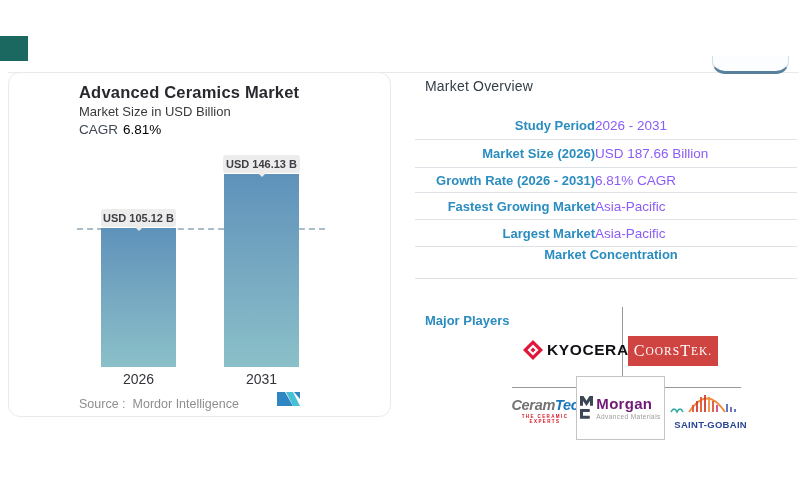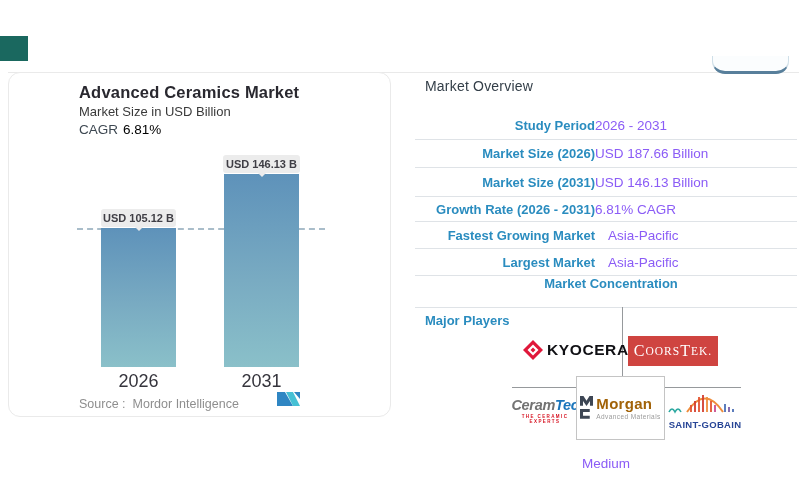--- a/index.html
+++ b/index.html
@@ -27,38 +27,38 @@
   .bar-badge {
     position:absolute; height:18px; background:#ececec; border-radius:3px;
     font-size:11px; font-weight:bold; color:#3f3e45; text-align:center; line-height:18px;
   }
   .bar-badge::after {
     content:""; position:absolute; left:50%; bottom:-4px; margin-left:-4px;
     border-left:4px solid transparent; border-right:4px solid transparent; border-top:4px solid #ececec;
   }
   .badge-1 { left:92px; width:75px; }
   .badge-2 { left:214px; width:77px; }
-  .x-label { position:absolute; top:298px; width:75px; text-align:center; font-size:18px; color:#35343c; }
+  .x-label { position:absolute; top:298px; width:75px; text-align:center; font-size:14px; color:#35343c; }
   .xl-1 { left:92px; } .xl-2 { left:215px; }
   .source-row { position:absolute; left:70px; top:324px; font-size:12.5px; color:#8e8e8e; }
   .source-row .src-val { margin-left:7px; }
   .mi-logo { position:absolute; left:268px; top:316px; }
 
   
   .pill-button {
     position:absolute; left:712px; top:56px; width:77px; height:18px;
     background:#fbfdfe; border-left:1px solid #cfdfe8; border-right:1px solid #cfdfe8;
     border-bottom:3px solid #587f9b; border-radius:0 0 13px 13px;
   }
   .overview-heading { position:absolute; left:425px; top:78px; font-size:14px; color:#333e48; letter-spacing:.2px; }
   .ov-table { position:absolute; left:415px; top:112px; width:382px; }
   .ov-row { display:flex; align-items:center; border-bottom:1px solid #dfe3e7;text-align:right; }
   .ov-row .ov-label { flex:0 0 180px; padding-left:10px; font-size:13px; font-weight:bold; color:#2a8cbf; }
   .ov-row .ov-value { font-size:13.5px; color:#8b5cf6; }
-  .h28 { height:28px; } .h25 { height:25px; } .h27 { height:27px;gap:13px; } .h29 { height:29px; } .h32 { height:32px;flex-direction:column; }
+  .h28 { height:28px; } .h25 { height:25px; } .h27 { height:27px; } .h29 { height:29px; } .h32 { height:32px;flex-direction:column; }
   .major-players-label { position:absolute; left:425px; top:313px; font-size:13px; font-weight:bold; color:#2a8cbf; }
 
   .grid-vline { position:absolute; left:622px; top:307px; width:1px; height:80px; background:#96999c; }
   .grid-hline1 { position:absolute; left:512px; top:387px; width:64px; height:1px; background:#96999c; }
   .grid-hline2 { position:absolute; left:665px; top:387px; width:76px; height:1px; background:#96999c; }
 
   .kyocera { position:absolute; left:523px; top:340px; display:flex; align-items:center; }
   .kyocera-text { margin-left:4px; font-size:15.5px; font-weight:bold; color:#101014; letter-spacing:.6px; }
   .coorstek {
     position:absolute; left:628px; top:336px; width:90px; height:30px; background:#cf4440;
@@ -69,23 +69,23 @@
   .ceramtec { position:absolute; left:511px; top:397px; width:68px; text-align:center; }
   .ceramtec .ct-main { font-size:14.5px; font-weight:bold; font-style:italic; letter-spacing:-.3px; }
   .ceramtec .ct-red { color:#737373; } .ceramtec .ct-blue { color:#1b75bb; }
   .ceramtec .ct-tag { margin-top:1px; font-size:4.5px; color:#d6101f; letter-spacing:1.4px; font-weight:bold; }
   .morgan {
     position:absolute; left:576px; top:376px; width:89px; height:64px; background:#fff;
     border:1.5px solid #c4c4c4; display:flex; align-items:center; justify-content:center;
   }
   .morgan-inner { display:flex; align-items:center; }
   .morgan-textcol { margin-left:3px; }
-  .morgan-word { font-size:15px; font-weight:bold; color:#a16207; letter-spacing:.3px; line-height:15px; }
+  .morgan-word { font-size:15px; font-weight:bold; color:#701a75; letter-spacing:.3px; line-height:15px; }
   .morgan-sub { font-size:6.5px; color:#9a9a9a; letter-spacing:.4px; margin-top:2px; }
-  .saintgobain { position:absolute; left:663px; top:393px; width:84px; text-align:center; }
+  .saintgobain { position:absolute; left:663px; top:393px; width:84px; text-align:right; }
   .sg-text { font-size:9.5px; font-weight:bold; color:#274596; letter-spacing:.3px; margin-top:0px; }
 </style>
 </head>
 <body>
 
 <div class="page">
 
   <div class="corner-accent"></div>
   <div class="top-rule"></div>
 
@@ -123,24 +123,20 @@
   <div class="overview-heading">Market Overview</div>
 
   <div class="ov-table">
     <div class="ov-row h28">
       <span class="ov-label">Study Period</span>
       <span class="ov-value">2026 - 2031</span>
     </div>
     <div class="ov-row h28">
       <span class="ov-label">Market Size (2026)</span>
       <span class="ov-value">USD 187.66 Billion</span>
-    </div>
-    <div class="ov-row h29">
-      <span class="ov-label">Market Size (2031)</span>
-      <span class="ov-value">USD 146.13 Billion</span>
     </div>
     <div class="ov-row h25">
       <span class="ov-label">Growth Rate (2026 - 2031)</span>
       <span class="ov-value">6.81% CAGR</span>
     </div>
     <div class="ov-row h27">
       <span class="ov-label">Fastest Growing Market</span>
       <span class="ov-value">Asia-Pacific</span>
     </div>
     <div class="ov-row h27">

